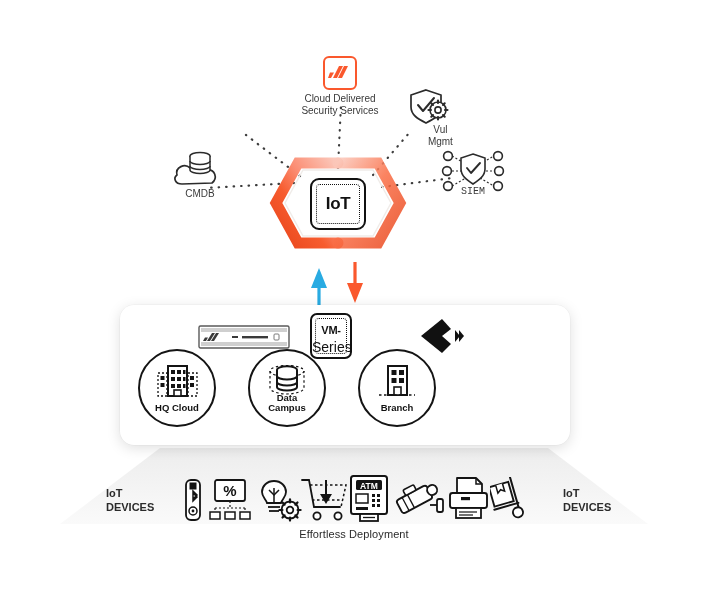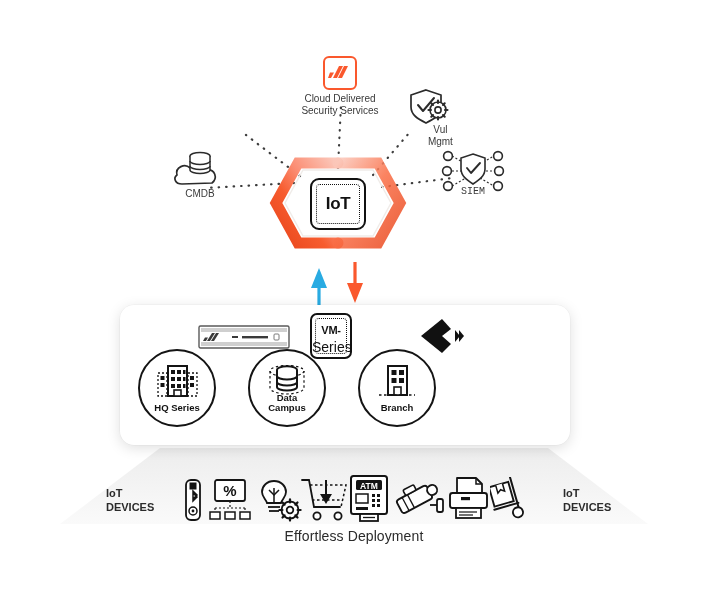--- a/index.html
+++ b/index.html
@@ -70,21 +70,21 @@
   .vmbox .l2{position:absolute;left:0;right:0;top:24px;text-align:left;font-size:14px;font-weight:400;color:#111;}
 
   
   #plane{position:absolute;left:0;top:440px;width:708px;height:112px;}
   .dev-label{
     position:absolute;font-size:11px;font-weight:700;color:#2b2b2b;line-height:1.25;
     white-space:pre-line;text-align:left;
   }
   #effortless{
     position:absolute;left:0;right:0;top:528px;text-align:center;
-    font-size:14px;color:#2b2b2b;letter-spacing:.1px;
+    font-size:11px;color:#2b2b2b;letter-spacing:.1px;
   }
   .devico{position:absolute;}
 </style>
 </head>
 <body>
 
 <div id="stage">
 
   <svg class="abs" style="left:0;top:0;" width="708" height="592">
     <defs>
@@ -265,21 +265,21 @@
           <rect x="3" y="9" width="9" height="23"></rect>
             <rect x="33" y="9" width="9" height="23"></rect>
         </g>
         <g fill="#141414">
           <rect x="5.5" y="12" width="4" height="4"></rect>
             <rect x="5.5" y="19" width="4" height="4"></rect>
           <rect x="35" y="12" width="4" height="4"></rect>
             <rect x="35" y="19" width="4" height="4"></rect>
         </g>
       </svg>
-      <div class="site-label">HQ Series</div>
+      <div class="site-label">HQ Cloud</div>
     </div>
 
     <div class="site" style="left:128px;top:44px;">
       <svg class="site-ico" width="42" height="32" viewBox="0 0 42 32">
         <g fill="none" stroke="#141414" stroke-width="1.2" stroke-dasharray="2.5 2.5">
           <ellipse cx="21" cy="7" rx="17" ry="5.5"></ellipse>
           <path d="M4,7 L4,24 C4,27 12,30 21,30 C30,30 38,27 38,24 L38,7"></path>
         </g>
         <g fill="#fff" stroke="#141414" stroke-width="2">
           <ellipse cx="21" cy="6" rx="10" ry="3.8"></ellipse>

